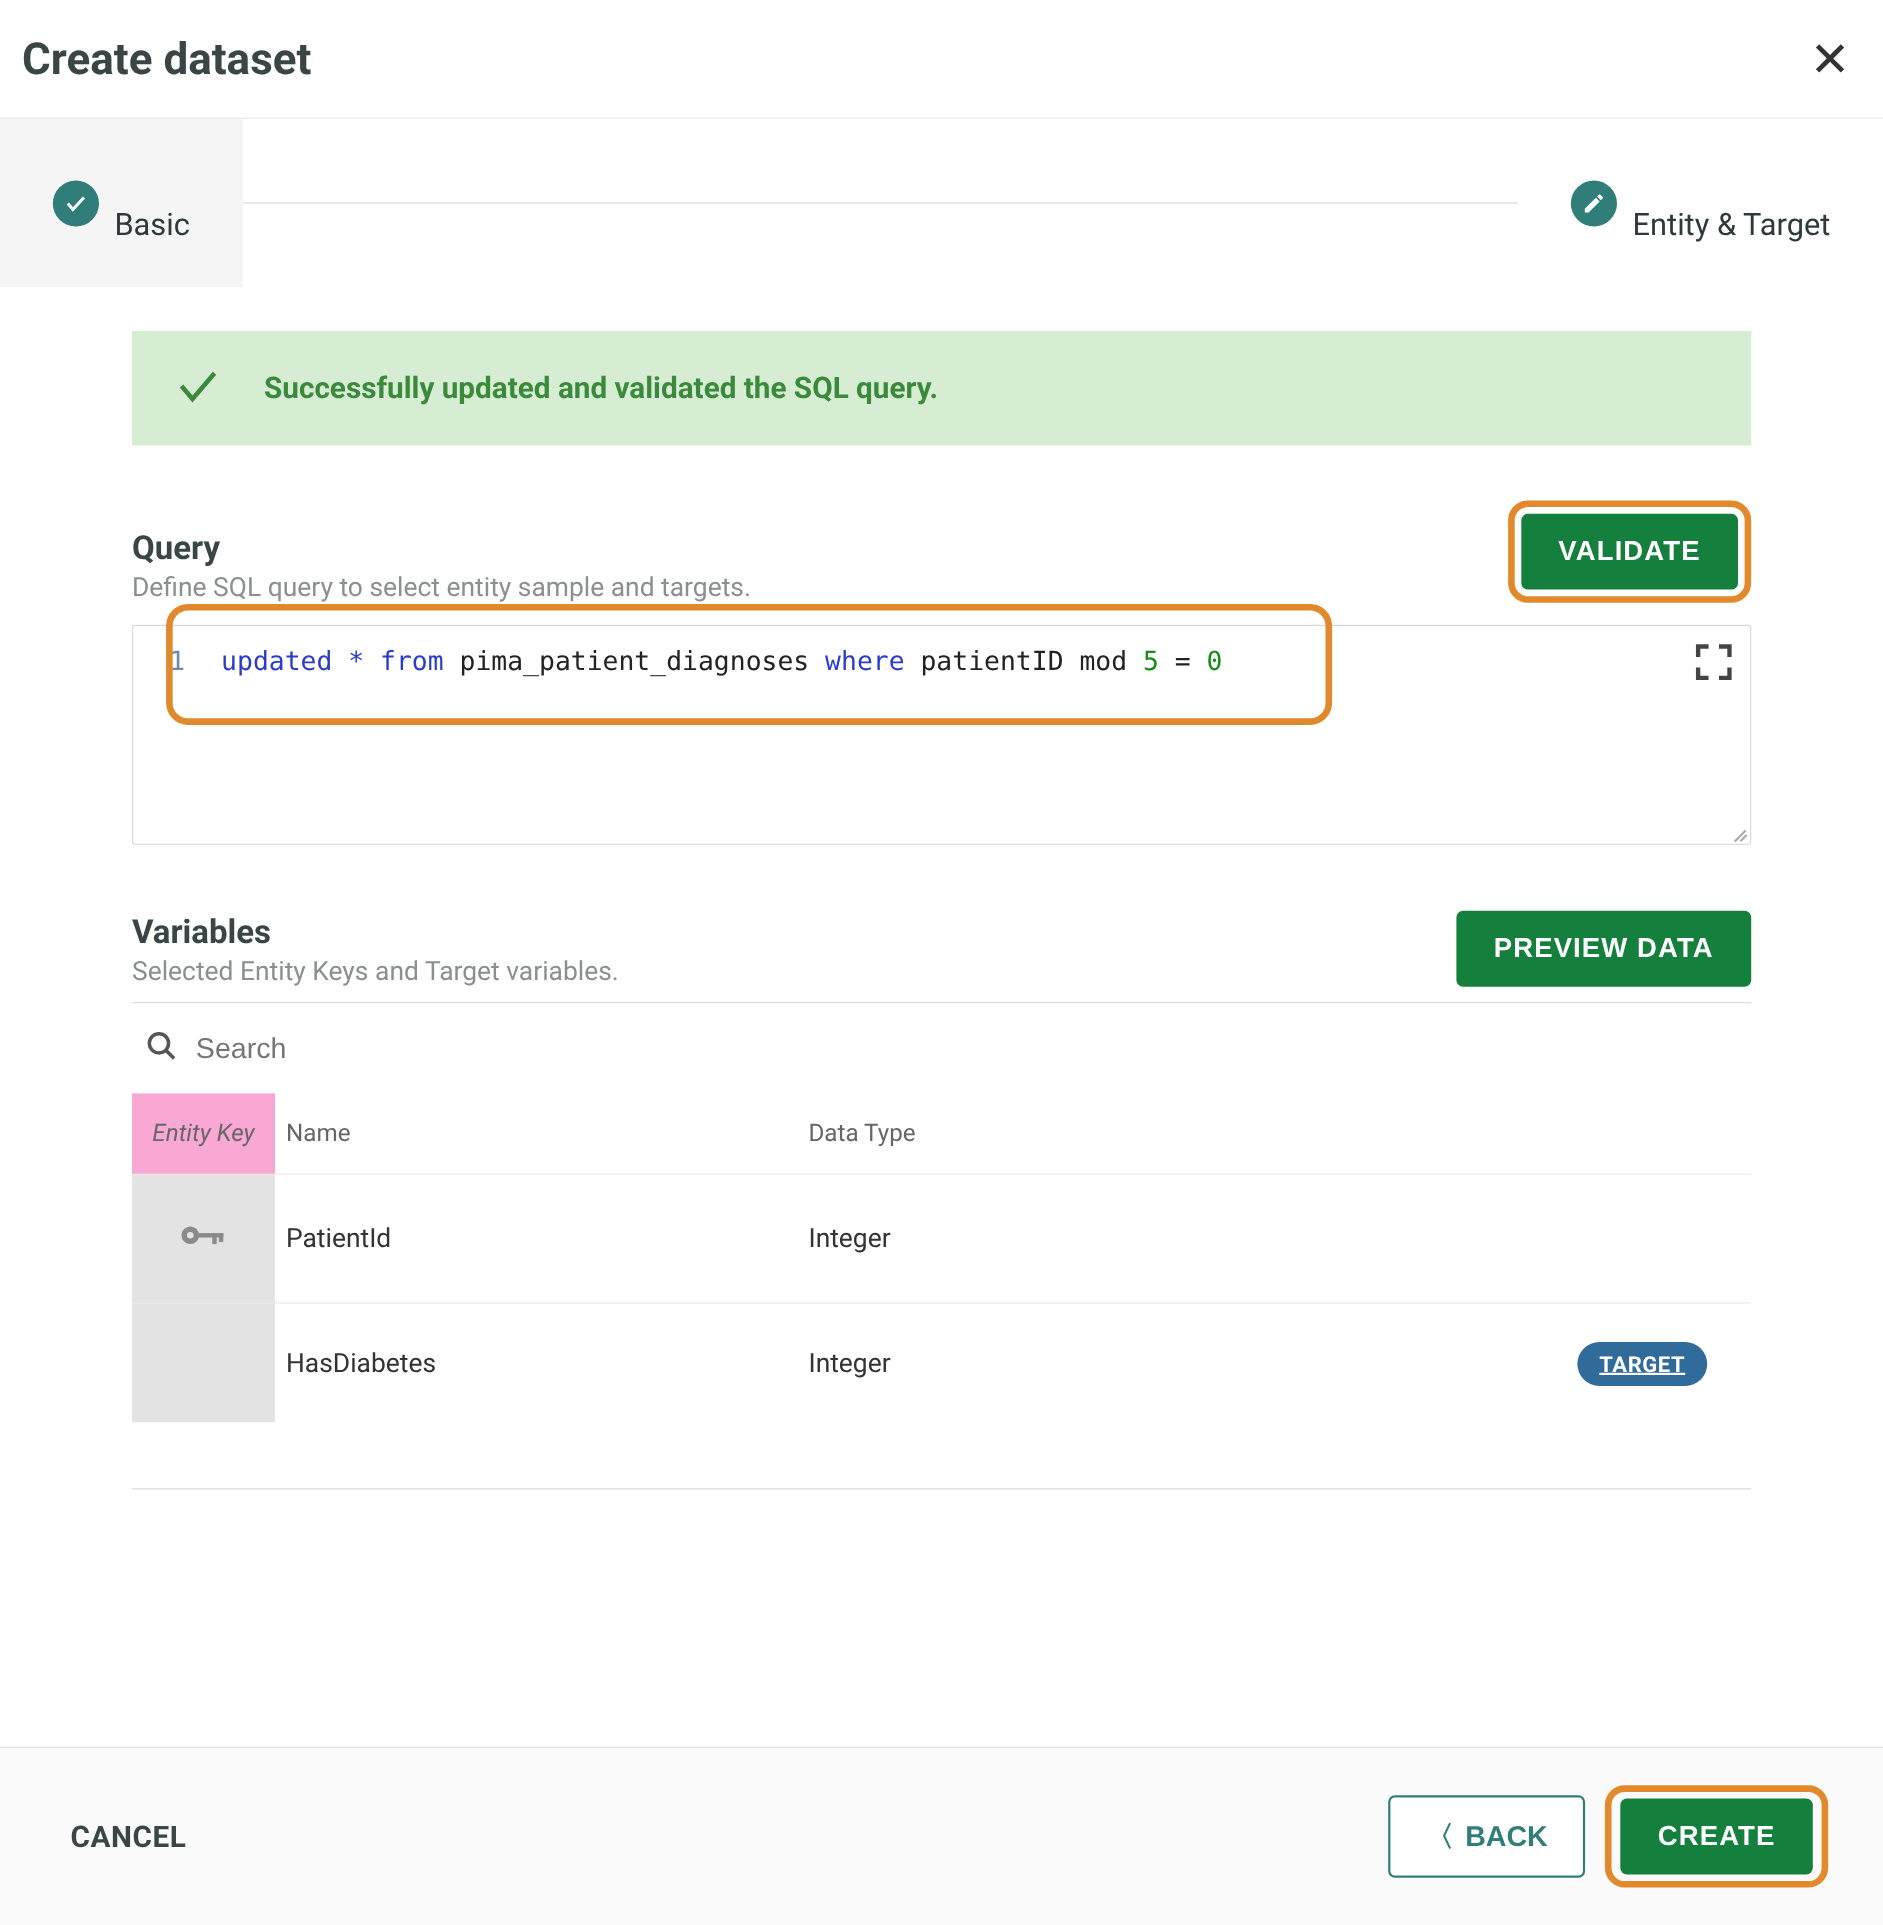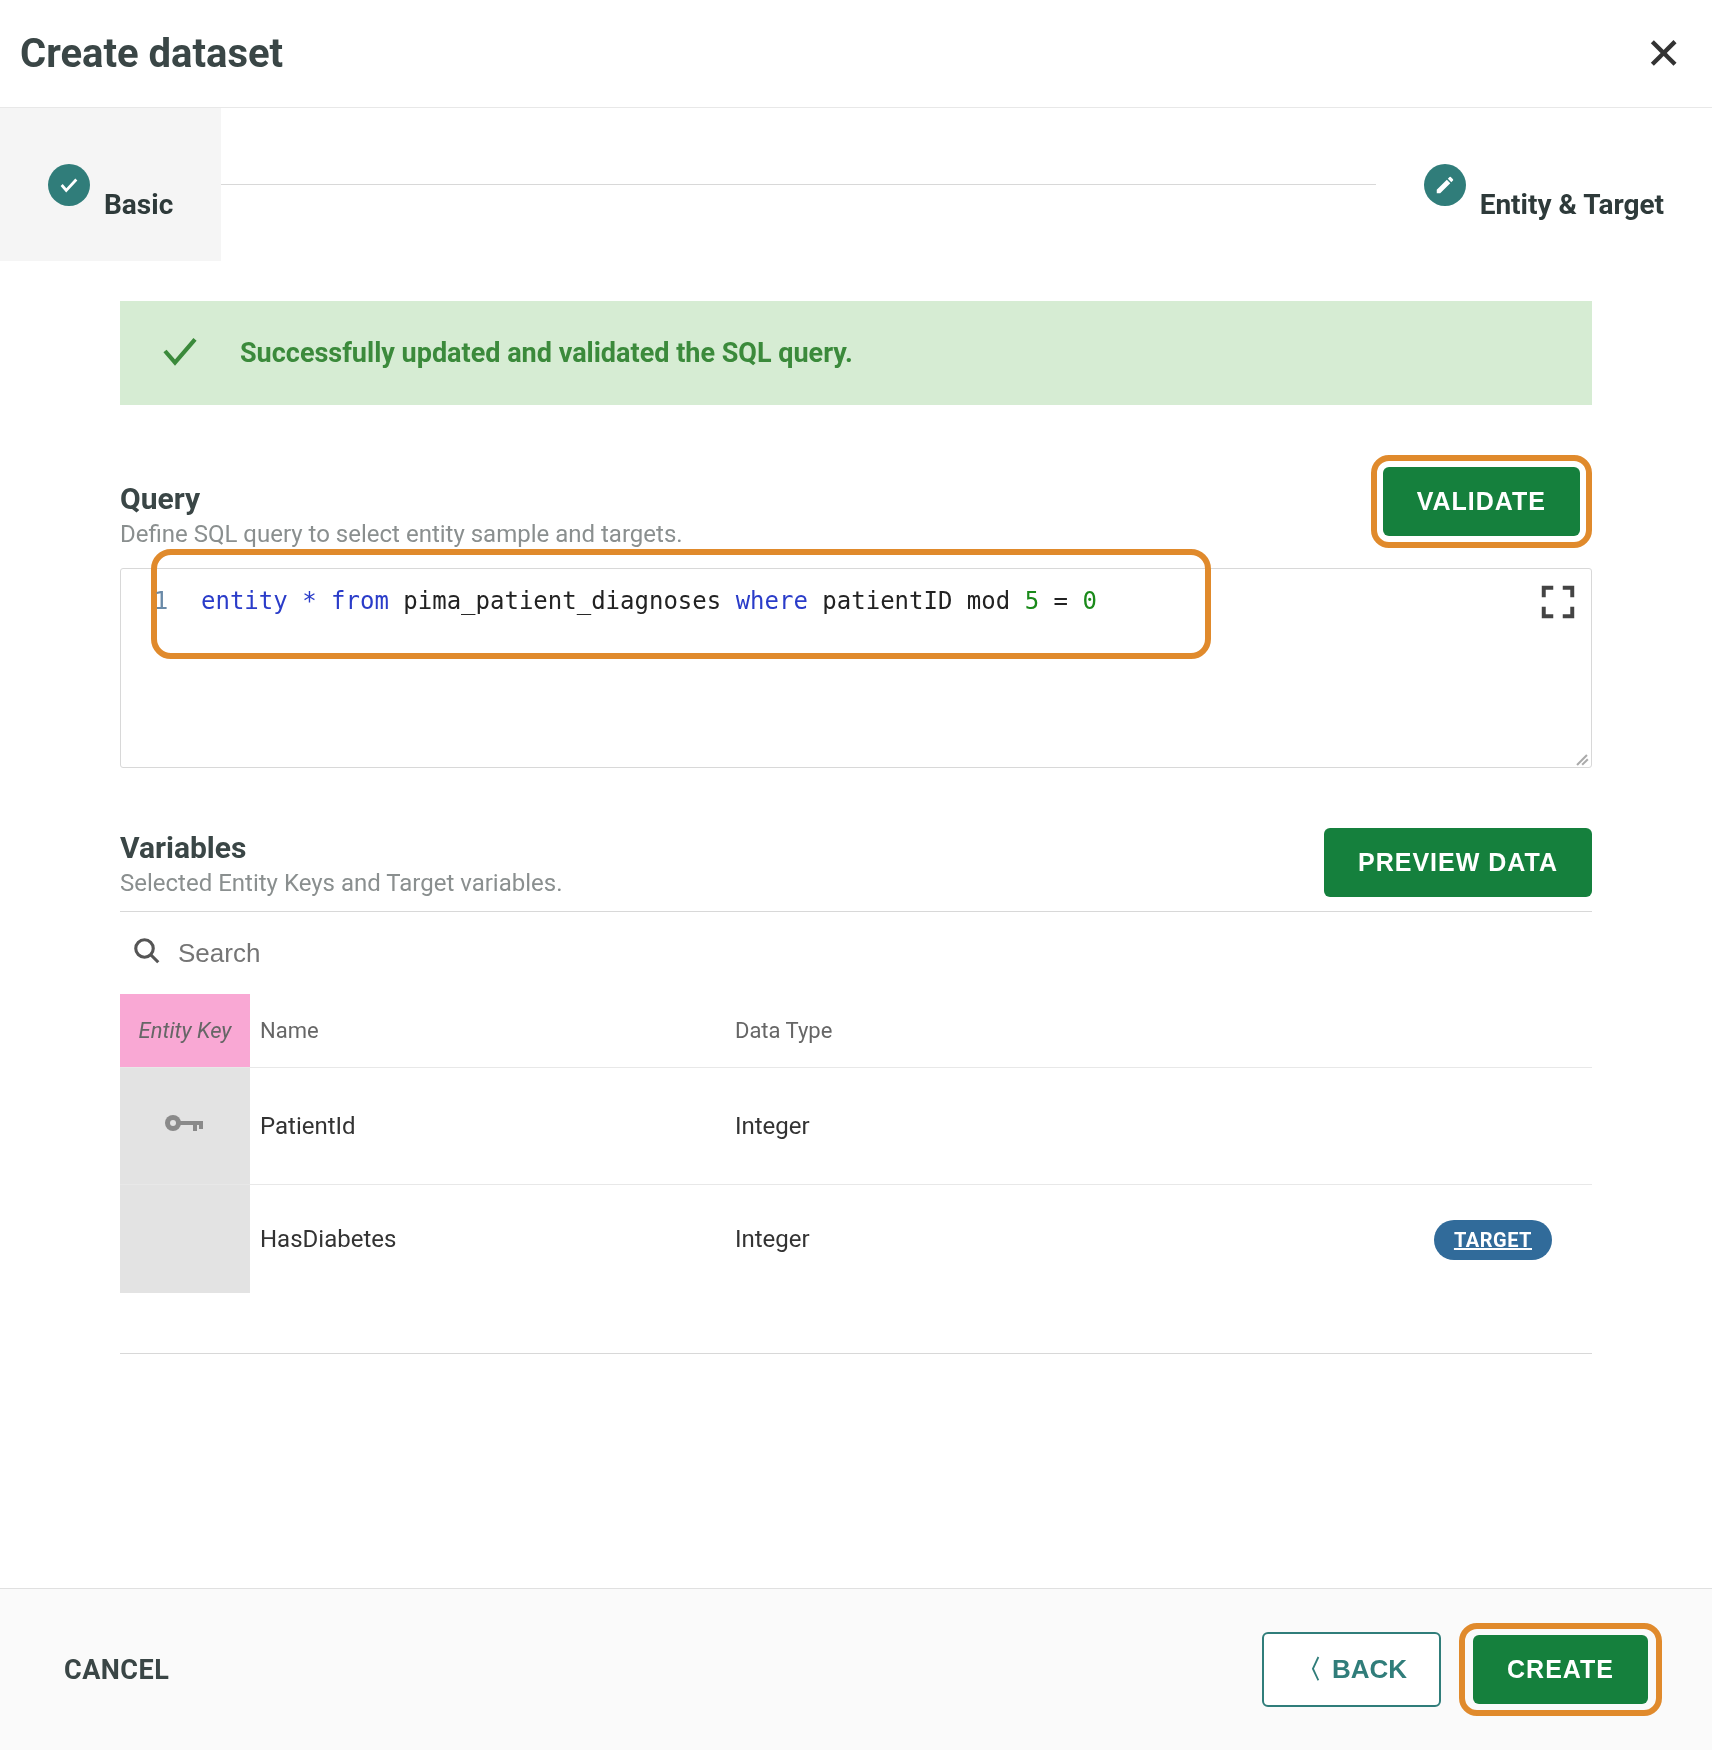--- a/index.html
+++ b/index.html
@@ -51,21 +51,21 @@
     border-radius: 50%;
     background: #307d7a;
     display: flex;
     align-items: center;
     justify-content: center;
     color: #fff;
   }
   .step-circle svg { width: 22px; height: 22px; }
   .step-label {
     font-size: 28px;
-    font-weight: 700;
+    font-weight: 400;
     color: #2e3a3a;
     margin-top: 40px;
   }
   .step-line {
     flex: 1;
     height: 1px;
     background: #d8d8d8;
   }
   .content {
     padding: 40px 120px 0 120px;
@@ -327,21 +327,21 @@
     </div>
     <div class="highlight-box validate-wrap">
       <button class="btn-teal">VALIDATE</button>
     </div>
   </div>
 
   <div class="query-editor">
     <div class="query-highlight"></div>
     <div class="query-line-area">
       <div class="line-no">1</div>
-      <div class="code"><span class="kw">entity</span><span class="op"> * </span><span class="kw">from</span><span class="id"> pima_patient_diagnoses </span><span class="kw">where</span><span class="id"> patientID mod </span><span class="num">5</span><span class="id"> = </span><span class="num">0</span></div>
+      <div class="code"><span class="kw">updated</span><span class="op"> * </span><span class="kw">from</span><span class="id"> pima_patient_diagnoses </span><span class="kw">where</span><span class="id"> patientID mod </span><span class="num">5</span><span class="id"> = </span><span class="num">0</span></div>
     </div>
     <div class="expand-icon">
       <svg viewBox="0 0 24 24" fill="none" stroke="currentColor" stroke-width="2.5">
         <polyline points="3,9 3,3 9,3"></polyline>
         <polyline points="15,3 21,3 21,9"></polyline>
         <polyline points="21,15 21,21 15,21"></polyline>
         <polyline points="9,21 3,21 3,15"></polyline>
       </svg>
     </div>
     <div class="resize-handle"></div>

